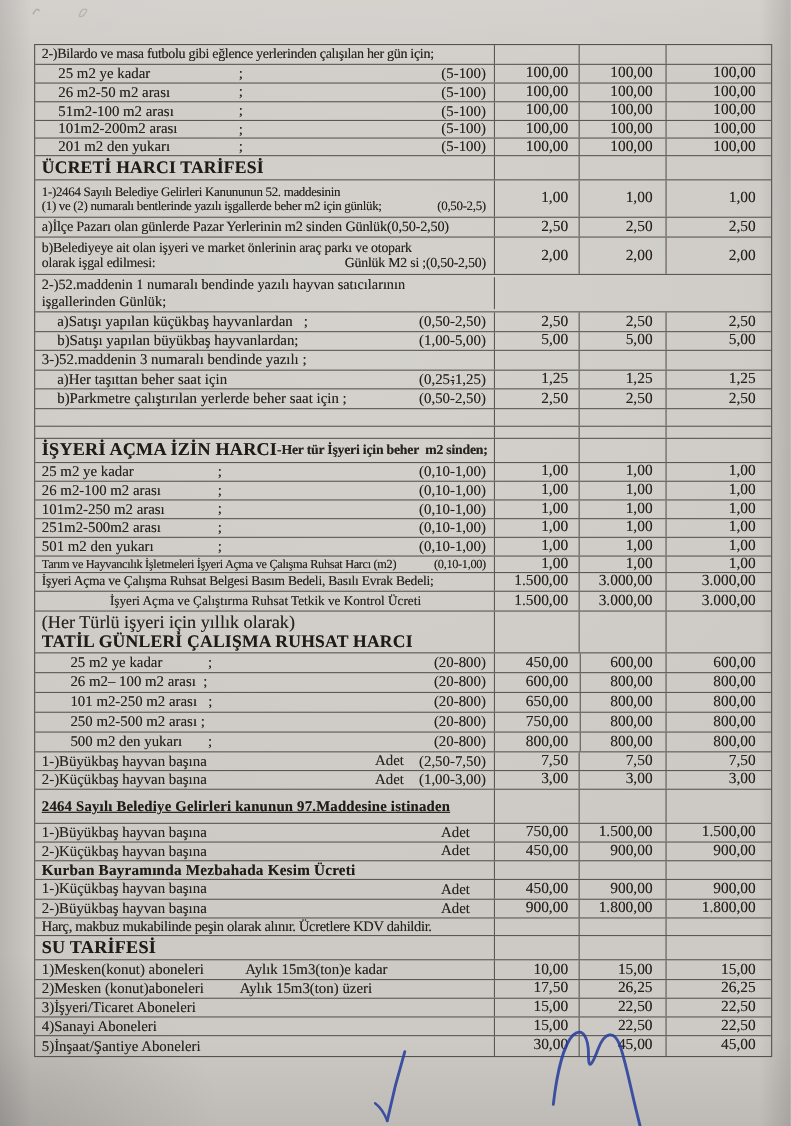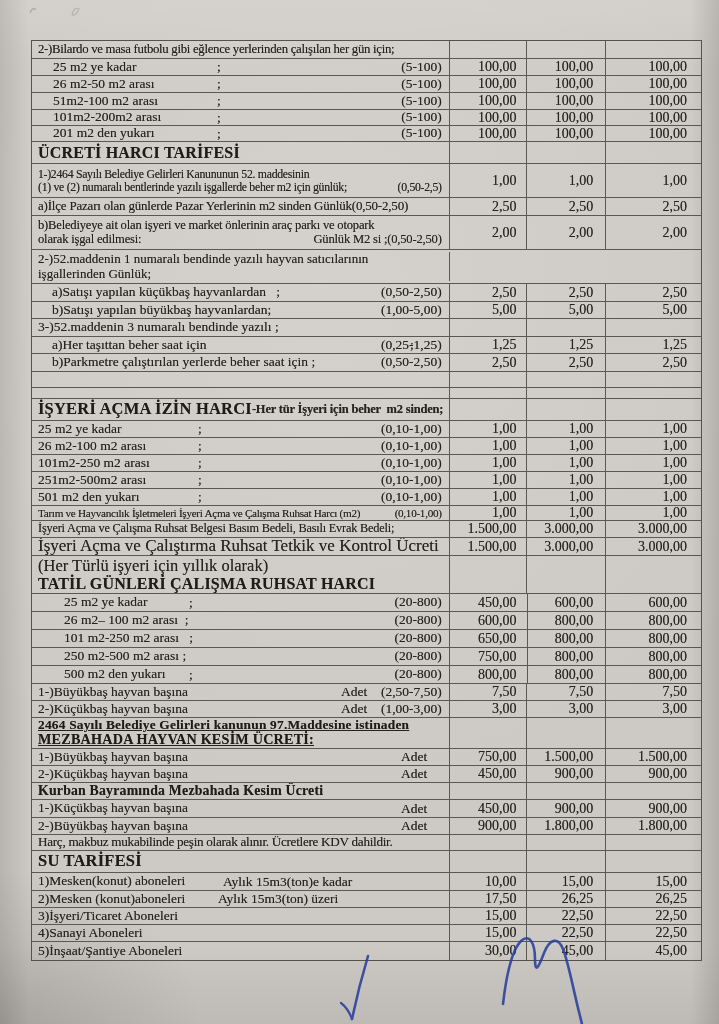--- a/index.html
+++ b/index.html
@@ -246,21 +246,21 @@
       </div>
       <div class="tr" style="height: 17px;">
         <div class="td desc" style="font-size: 12.3px; letter-spacing: -0.2px;">
           <div class="dline"><span class="lbl">İşyeri Açma ve Çalışma Ruhsat Belgesi Basım Bedeli, Basılı Evrak Bedeli;</span></div>
         </div>
         <div class="td v v1">1.500,00</div>
         <div class="td v v2">3.000,00</div>
         <div class="td v v3">3.000,00</div>
       </div>
       <div class="tr" style="height: 18px;">
-        <div class="td desc" style="font-size: 17px;">
+        <div class="td desc" style="font-size: 12px; align-items: center;">
           <div class="dline"><span class="lbl">İşyeri Açma ve Çalıştırma Ruhsat Tetkik ve Kontrol Ücreti</span></div>
         </div>
         <div class="td v v1">1.500,00</div>
         <div class="td v v2">3.000,00</div>
         <div class="td v v3">3.000,00</div>
       </div>
       <div class="tr" style="height: 38px;">
         <div class="td desc" style="font-size: 16px;">
           <div class="dline" style="font-size: 16.5px;"><span class="lbl">(Her Türlü işyeri için yıllık olarak)</span></div>
           <div class="dline"><span class="sec-t">TATİL GÜNLERİ ÇALIŞMA RUHSAT HARCI</span></div>
@@ -321,21 +321,20 @@
         <div class="td desc">
           <div class="dline"><span class="lbl">2-)Küçükbaş hayvan başına</span><span class="mid" style="left: 303px;">Adet</span><span class="rng">(1,00-3,00)</span></div>
         </div>
         <div class="td v v1">3,00</div>
         <div class="td v v2">3,00</div>
         <div class="td v v3">3,00</div>
       </div>
       <div class="tr" style="height: 31px; text-decoration: underline;">
         <div class="td desc" style="font-size: 13.4px; letter-spacing: -0.2px;">
           <div class="dline"><span class="sec-t">2464 Sayılı Belediye Gelirleri kanunun 97.Maddesine istinaden</span></div>
-          <div class="dline" style="font-size: 14.2px;"><span class="sec-t">MEZBAHADA HAYVAN KESİM ÜCRETİ:</span></div>
         </div>
         <div class="td v v1"></div>
         <div class="td v v2"></div>
         <div class="td v v3"></div>
       </div>
       <div class="tr" style="height: 17px;">
         <div class="td desc">
           <div class="dline"><span class="lbl">1-)Büyükbaş hayvan başına</span><span class="mid" style="left: 363px;">Adet</span></div>
         </div>
         <div class="td v v1">750,00</div>

